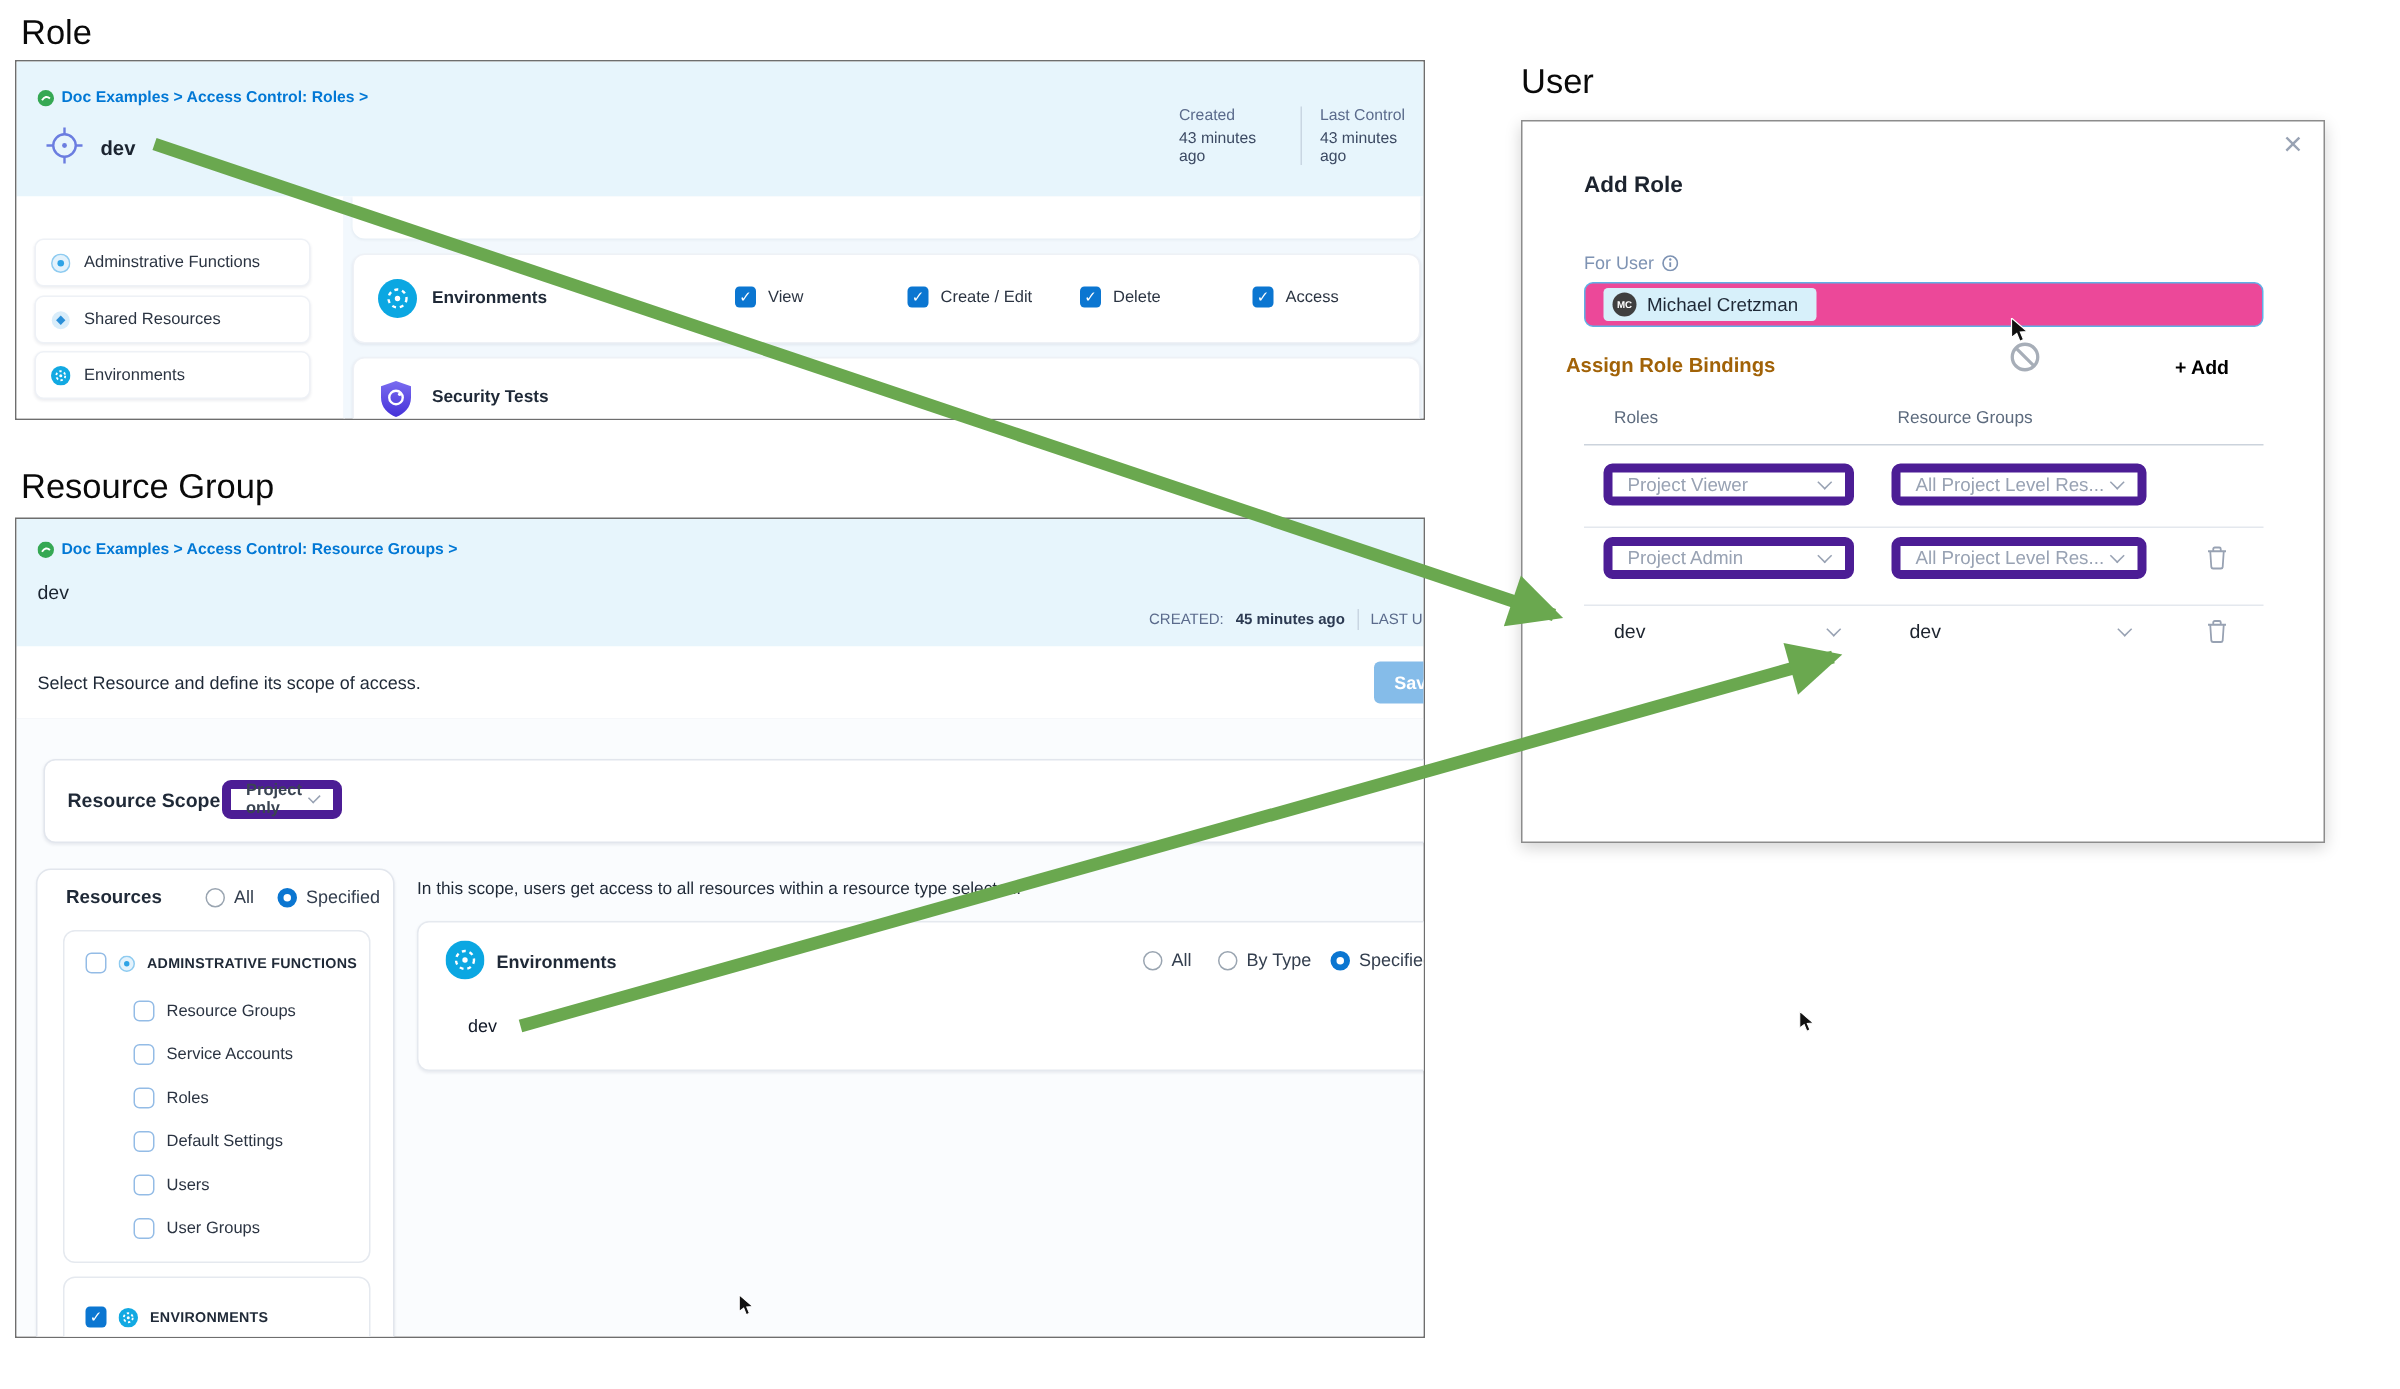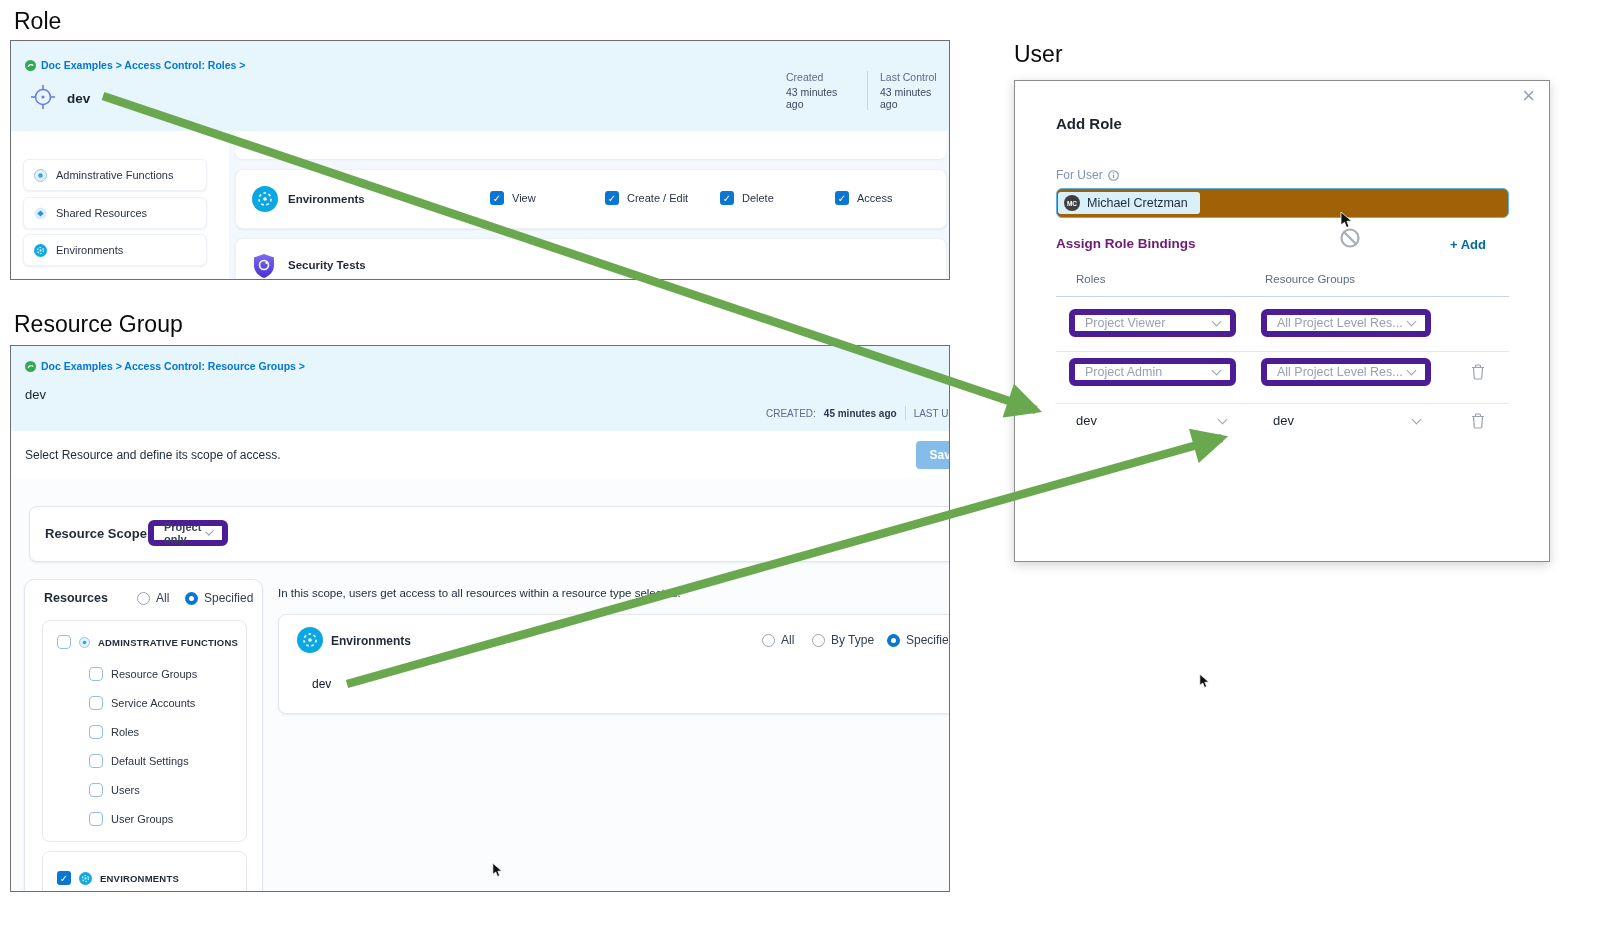--- a/index.html
+++ b/index.html
@@ -278,29 +278,29 @@
     <span>For User</span>
     <span>
       <svg width="11" height="11">
           <circle cx="5.5" cy="5.5" r="4.8" fill="none" stroke="#7e93b3" stroke-width="1.1"></circle>
           <line x1="5.5" y1="4.8" x2="5.5" y2="8" stroke="#7e93b3" stroke-width="1.2"></line>
           <circle cx="5.5" cy="3" r=".8" fill="#7e93b3"></circle>
         </svg>
     </span>
   </span>
 
-  <div class="abs" style="left:41px;top:107px;width:453px;height:30px;border:1.5px solid #5fb0e6;border-radius:6px;background:#a16207;box-sizing:border-box;display:flex;align-items:center;padding:0 1px;">
+  <div class="abs" style="left:41px;top:107px;width:453px;height:30px;border:1.5px solid #5fb0e6;border-radius:6px;background:#ec4899;box-sizing:border-box;display:flex;align-items:center;padding:0 12px;">
     <span style="display:flex;align-items:center;gap:7px;background:#d7f0fa;border-radius:3px;padding:3px 12px 3px 6px;">
       <span style="width:16px;height:16px;border-radius:50%;background:#3f3f3f;color:#fff;font-size:6.5px;font-weight:700;display:flex;align-items:center;justify-content:center;">MC</span>
       <span style="font-size:12.5px;color:#1f2937;">Michael Cretzman</span>
     </span>
   </div>
 
-  <span class="abs" style="left:41px;top:155px;font-size:13.5px;font-weight:700;color:#701a75;">Assign Role Bindings</span>
-  <span class="abs" style="left:435px;top:156px;font-size:13px;font-weight:600;color:#0369a1;">+ Add</span>
+  <span class="abs" style="left:29px;top:155px;font-size:13.5px;font-weight:700;color:#a16207;">Assign Role Bindings</span>
+  <span class="abs" style="left:435px;top:156px;font-size:13px;font-weight:600;color:#000000;">+ Add</span>
 
   <span class="abs dlg-hdr" style="left:61px;top:192px;">Roles</span>
   <span class="abs dlg-hdr" style="left:250px;top:192px;">Resource Groups</span>
   <div class="divh" style="left:41px;width:453px;top:215px;background:#ccd3dc;"></div>
 
   <div class="abs selbox" style="left:54px;top:228px;width:167px;">
     <span>Project Viewer</span>
       <span class="chev"></span>
   </div>
   <div class="abs selbox" style="left:246px;top:228px;width:170px;">

